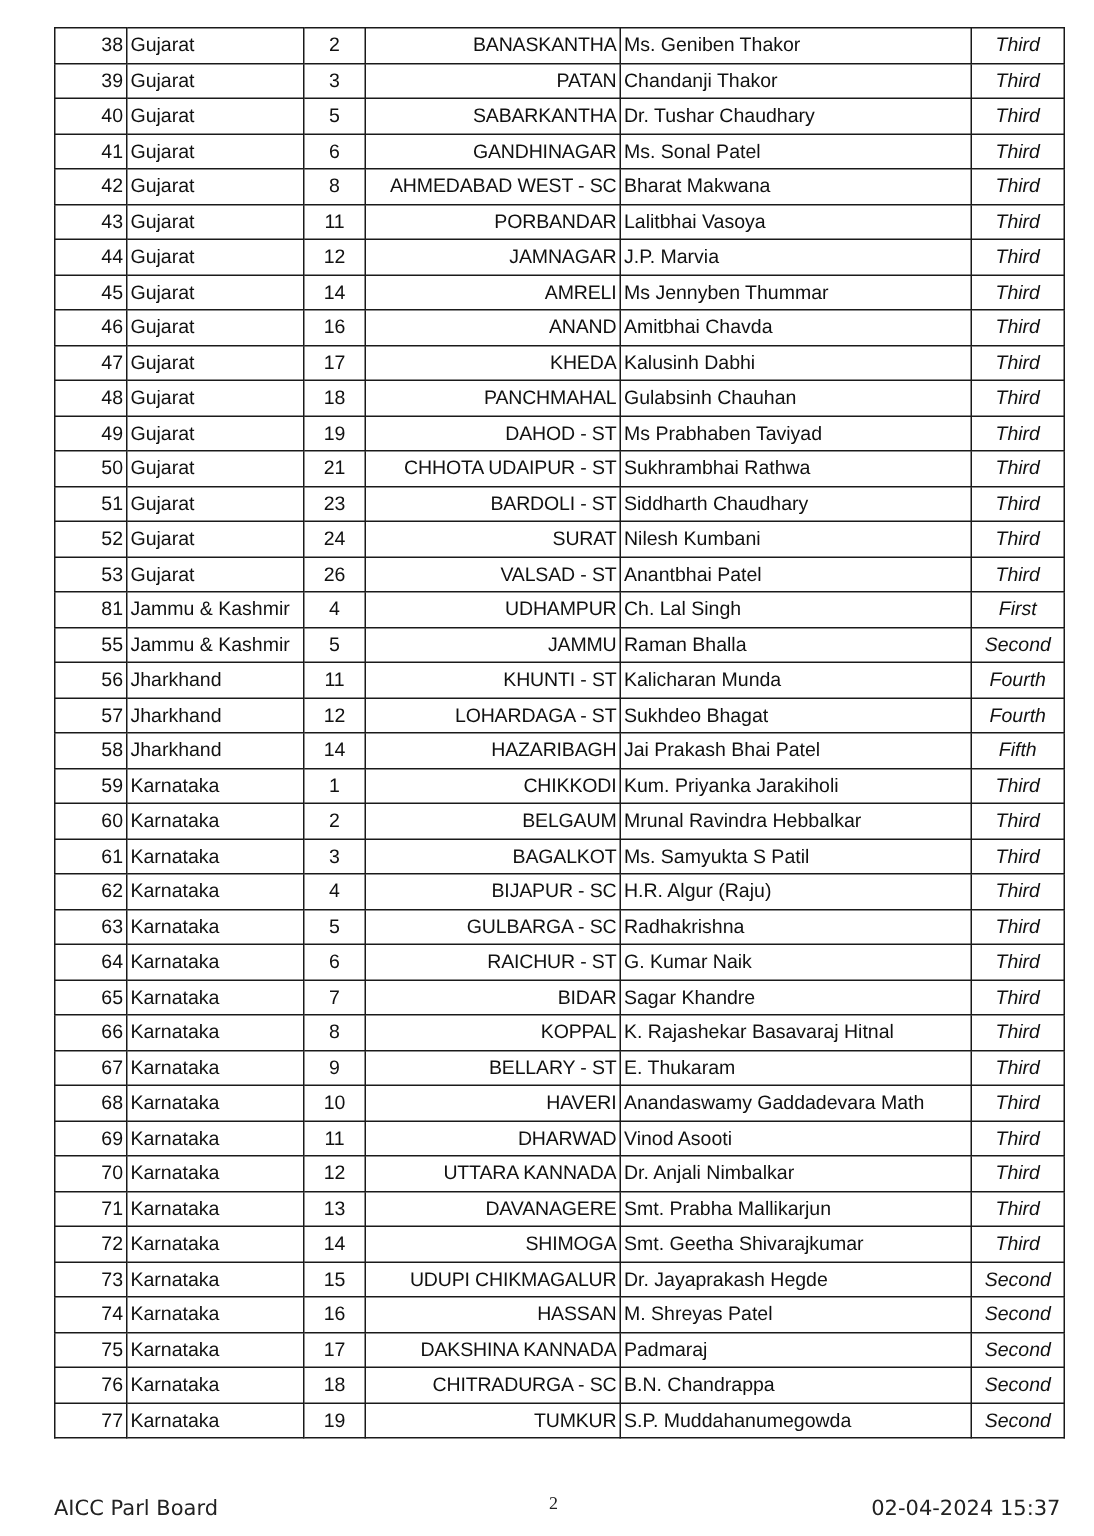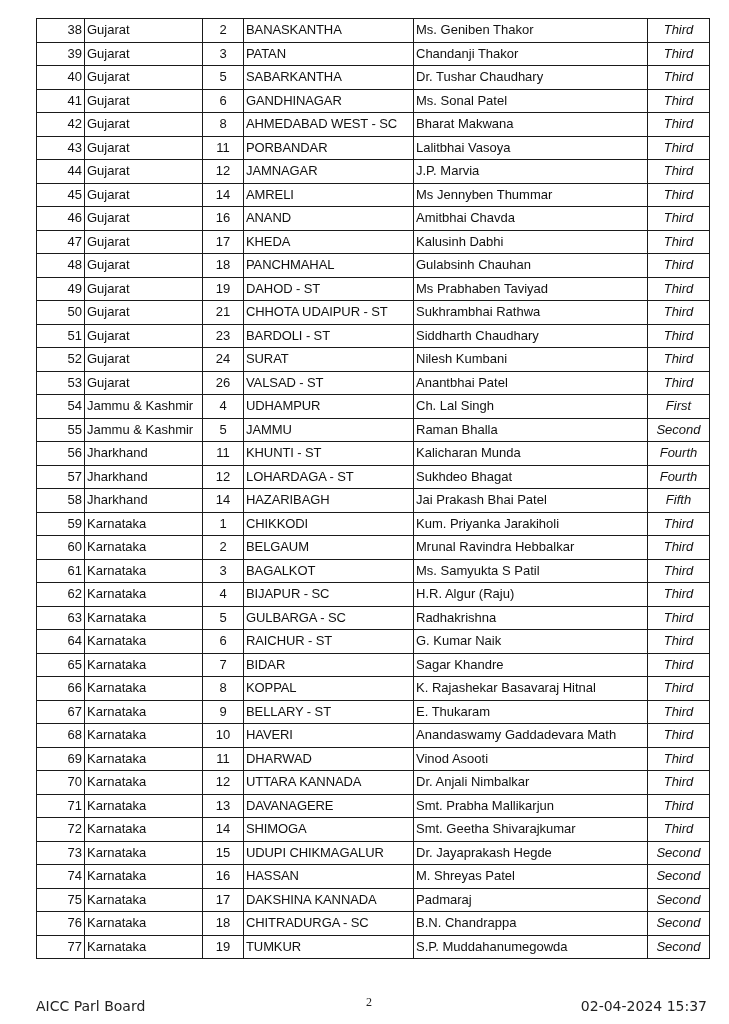--- a/index.html
+++ b/index.html
@@ -6,21 +6,21 @@
   body { width: 729px; height: 1024px; position: relative; overflow: hidden;
          font-family: "Liberation Sans", sans-serif; color: #111; }
   table.cand { position: absolute; left: 36px; top: 18px; width: 667px;
                border-collapse: collapse; table-layout: fixed; }
   table.cand td { border: 1.6px solid #1a1a1a; height: 22.5px; padding: 0 2px;
                   font-size: 13px; white-space: nowrap; overflow: hidden;
                   line-height: 22px; }
   td.c-sl { width: 43px; text-align: right; }
   td.c-state { width: 113px; text-align: left; }
   td.c-no { width: 36px; text-align: center; }
-  td.c-pc { width: 165px; text-align: left; letter-spacing: -0.1px; }
+  td.c-pc { width: 165px; text-align: right; letter-spacing: -0.1px; }
   td.c-name { width: 229px; text-align: left; margin-top: 36px; }
   td.c-list { width: 57px; text-align: center; font-style: italic; font-size: 12px; }
   .footer { position: absolute; top: 998px; font-size: 14px;
             font-family: "DejaVu Sans", sans-serif; color: #222; }
   .f-left { left: 36px; }
   .f-center { left: 366px; font-size: 12px; top: 995px; font-family: "Liberation Serif", serif; }
   .f-right { right: 22px; }
 </style>
 </head>
 <body>
@@ -149,21 +149,21 @@
       </tr>
       <tr>
         <td class="c-sl">53</td>
         <td class="c-state">Gujarat</td>
         <td class="c-no">26</td>
         <td class="c-pc">VALSAD - ST</td>
         <td class="c-name">Anantbhai Patel</td>
         <td class="c-list">Third</td>
       </tr>
       <tr>
-        <td class="c-sl">54</td>
+        <td class="c-sl">81</td>
         <td class="c-state">Jammu &amp; Kashmir</td>
         <td class="c-no">4</td>
         <td class="c-pc">UDHAMPUR</td>
         <td class="c-name">Ch. Lal Singh</td>
         <td class="c-list">First</td>
       </tr>
       <tr>
         <td class="c-sl">55</td>
         <td class="c-state">Jammu &amp; Kashmir</td>
         <td class="c-no">5</td>

